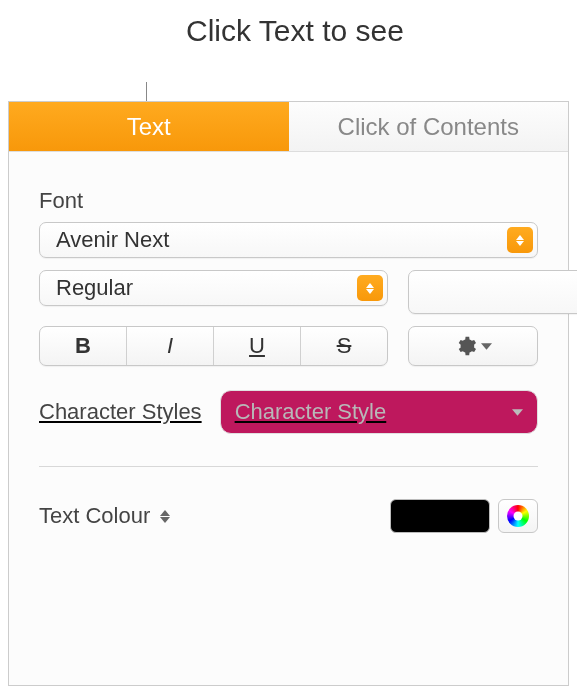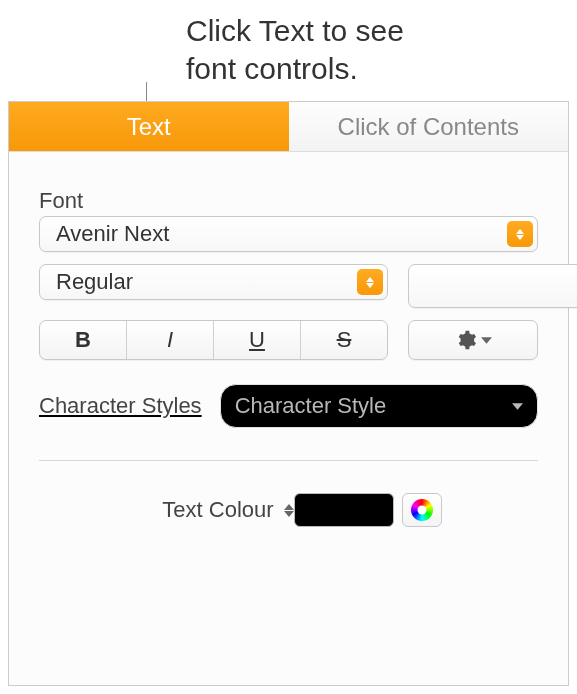--- a/index.html
+++ b/index.html
@@ -62,21 +62,21 @@
       color: white;
       font-weight: 500;
       align-items: center;
     }
     .content {
       padding: 36px 30px 20px 30px;
     }
     .section-label {
       font-size: 22px;
       color: #444;
-      margin-bottom: 2px;
+      margin-bottom: 8px;
     }
     .select-row {
       margin-bottom: 12px;
     }
     .select {
       display: flex;
       align-items: center;
       background: linear-gradient(#ffffff, #f7f7f7);
       border: 1px solid #c8c8c8;
       border-radius: 7px;
@@ -191,39 +191,38 @@
       font-size: 22px;
       color: #444;
     }
     .char-select {
       flex: 1;
       display: flex;
       align-items: center;
       justify-content: space-between;
       height: 44px;
       border: 1px solid #e0e0e0;
-      border-radius: 16px;
-      background: #000000;
+      border-radius: 11px;
+      background: #be185d;
       padding: 0 14px;
       cursor: pointer;
     }
     .char-select-label {
       font-size: 22px;
       color: #b8b8b8;
     }
     .divider {
       height: 1px;
       background: #d8d8d8;
       margin-bottom: 32px;
     }
     .color-row {
       display: flex;
       align-items: center;
-      justify-content: center;
-      margin-left: 27px;
+      justify-content: space-between;
     }
     .color-label-wrap {
       display: flex;
       align-items: center;
       gap: 10px;
     }
     .color-label {
       font-size: 22px;
       color: #444;
     }
@@ -285,21 +284,20 @@
       background: white;
       border-radius: 50%;
       transform: translate(-50%, -50%);
     }
   </style>
 </head>
 <body>
 
 <div class="annotation">
   <div>Click Text to see</div>
-  <div>font controls.</div>
 </div>
 <div class="annotation-line"></div>
 
 <div class="panel">
   <div class="tabs">
     <div class="tab active">
       <span>Text</span>
     </div>
     <div class="tab">
       <span>Click of Contents</span>

